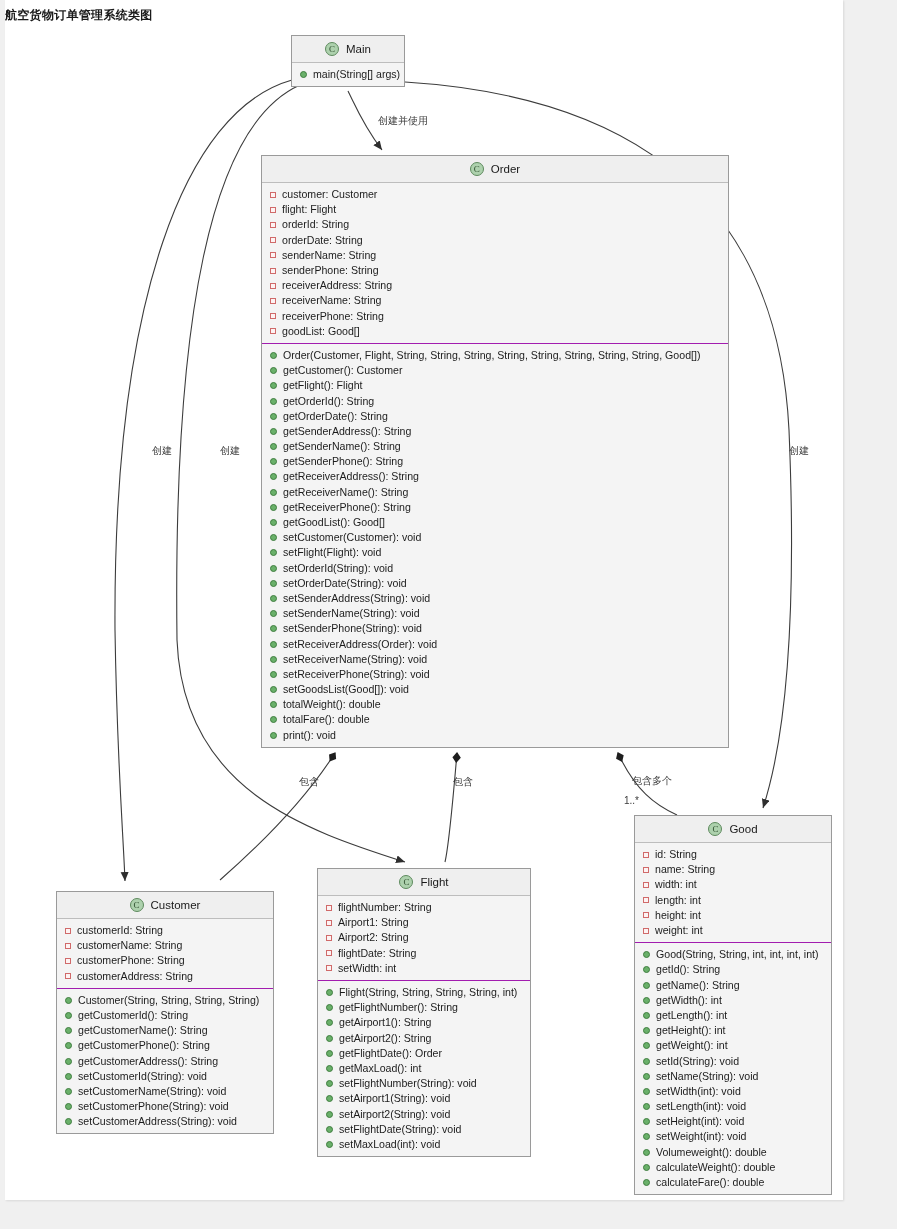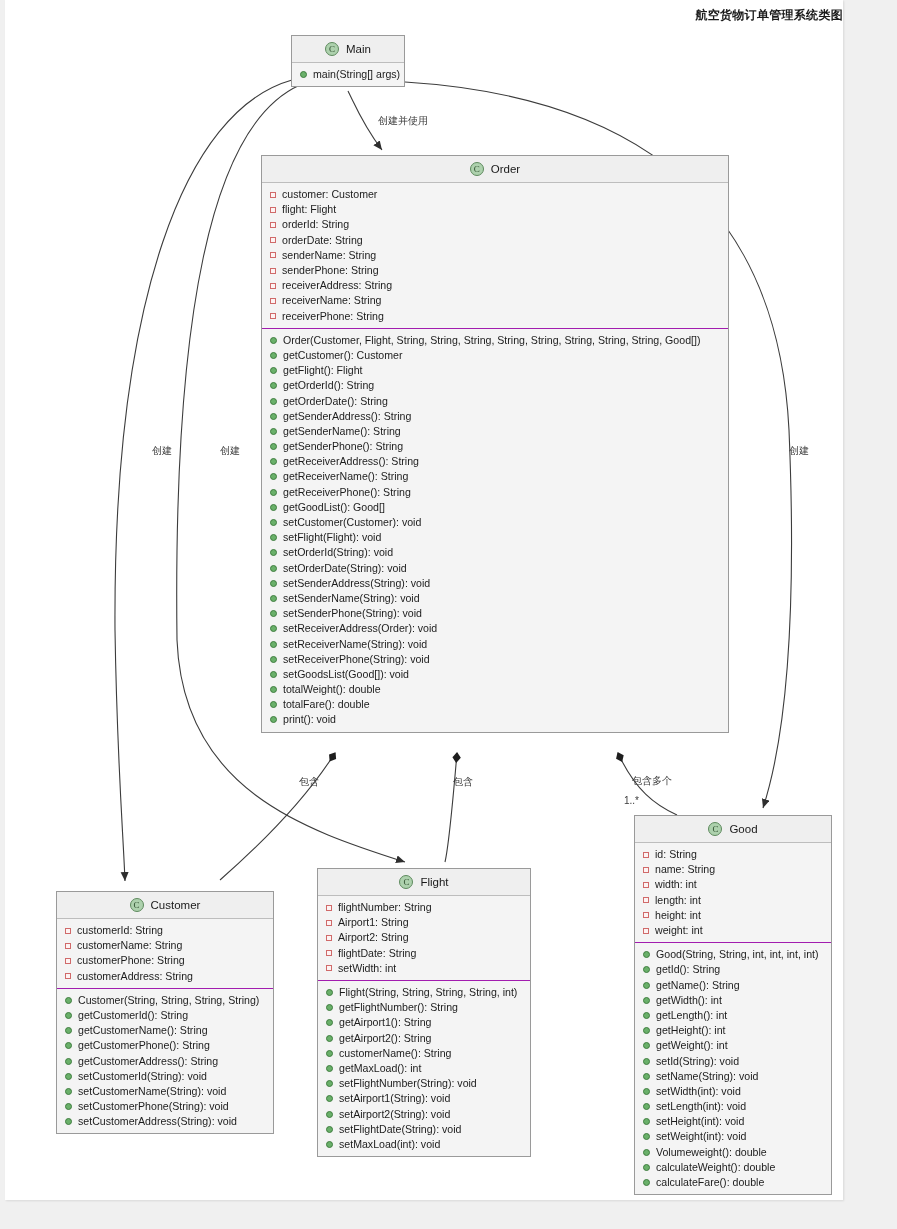--- a/index.html
+++ b/index.html
@@ -31,21 +31,21 @@
     top: 0;
     width: 838px;
     height: 1200px;
     pointer-events: none;
   }
   #diagram-title {
     position: absolute;
     top: 7px;
     left: 0;
     width: 838px;
-    text-align: right;
+    text-align: left;
     font-size: 12px;
     color: #1a1a1a;
     font-weight: bold;
     letter-spacing: 0.3px;
   }
 
   
   .umlclass {
     position: absolute;
     border: 1px solid #9a9a9a;
@@ -227,20 +227,24 @@
             <span class="mlabel">receiverAddress: String</span>
           </div>
         <div class="member">
             <span class="mk attr"></span>
             <span class="mlabel">receiverName: String</span>
           </div>
         <div class="member">
             <span class="mk attr"></span>
             <span class="mlabel">receiverPhone: String</span>
           </div>
+        <div class="member">
+            <span class="mk attr"></span>
+            <span class="mlabel">goodList: Good[]</span>
+          </div>
       </div>
       <div class="compartment methods">
         <div class="member">
             <span class="mk method"></span>
             <span class="mlabel">Order(Customer, Flight, String, String, String, String, String, String, String, String, Good[])</span>
           </div>
         <div class="member">
             <span class="mk method"></span>
             <span class="mlabel">getCustomer(): Customer</span>
           </div>
@@ -445,21 +449,21 @@
         <div class="member">
             <span class="mk method"></span>
             <span class="mlabel">getAirport1(): String</span>
           </div>
         <div class="member">
             <span class="mk method"></span>
             <span class="mlabel">getAirport2(): String</span>
           </div>
         <div class="member">
             <span class="mk method"></span>
-            <span class="mlabel">customerName(): String</span>
+            <span class="mlabel">getFlightDate(): Order</span>
           </div>
         <div class="member">
             <span class="mk method"></span>
             <span class="mlabel">getMaxLoad(): int</span>
           </div>
         <div class="member">
             <span class="mk method"></span>
             <span class="mlabel">setFlightNumber(String): void</span>
           </div>
         <div class="member">

